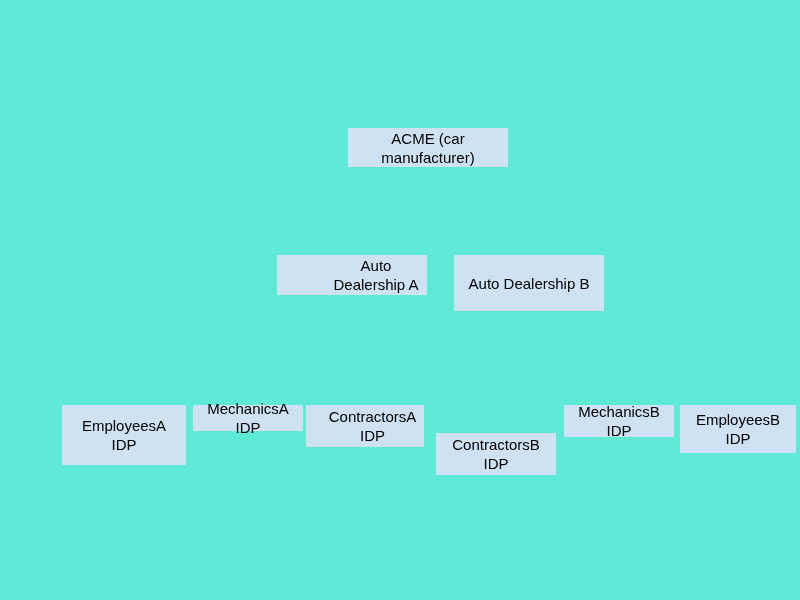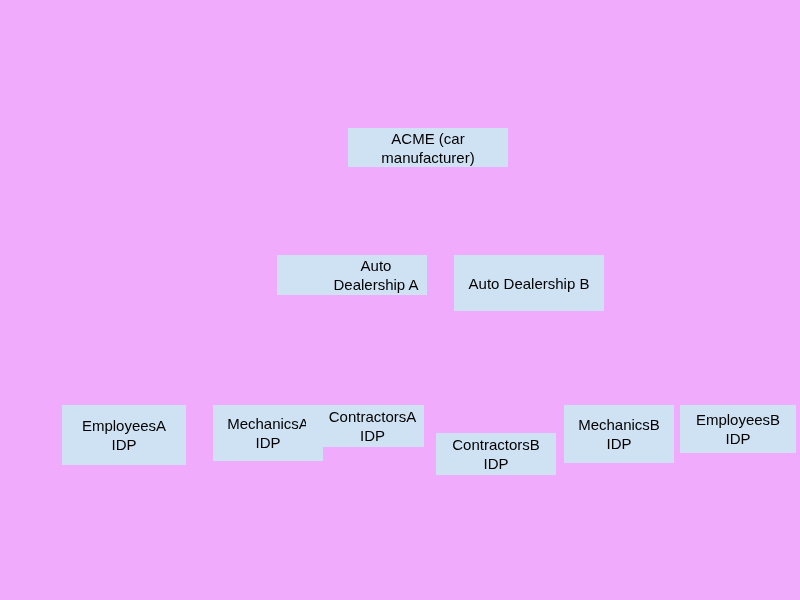--- a/index.html
+++ b/index.html
@@ -9,21 +9,21 @@
   }
   body {
     width: 800px;
     height: 600px;
     font-family: "Liberation Sans", "DejaVu Sans", sans-serif;
   }
   .stage {
     position: relative;
     width: 800px;
     height: 600px;
-    background: #f0abfc;
+    background: #5eead4;
     overflow: hidden;
   }
   .node {
     position: absolute;
     background: #cfe2f3;
     color: #000000;
     display: flex;
     align-items: center;
     justify-content: center;
     text-align: center;
@@ -32,24 +32,24 @@
     line-height: 19px;
     box-sizing: border-box;
   }
   
   .n-acme { left: 348px; top: 128px; width: 160px; height: 39px; }
   
   .n-da   { left: 277px; top: 255px; width: 150px; height: 40px; padding-left: 48px; }
   .n-db   { left: 454px; top: 255px; width: 150px; height: 56px; }
   
   .n-ea   { left: 62px;  top: 405px; width: 124px; height: 60px; }
-  .n-ma   { left: 193px; top: 405px; width: 110px; height: 56px; margin-left: 20px; }
+  .n-ma   { left: 193px; top: 405px; width: 110px; height: 26px; }
   .n-ca   { left: 306px; top: 405px; width: 118px; height: 42px; padding-left: 15px; }
   .n-cb   { left: 436px; top: 405px; width: 120px; height: 42px; margin-top: 28px; }
-  .n-mb   { left: 564px; top: 405px; width: 110px; height: 58px; }
+  .n-mb   { left: 564px; top: 405px; width: 110px; height: 32px; }
   .n-eb   { left: 680px; top: 405px; width: 116px; height: 48px; }
 </style>
 </head>
 <body>
 
 <div class="stage">
   <div class="node n-acme">ACME (car
 manufacturer)</div>
 
   <div class="node n-da">Auto Dealership A</div>

